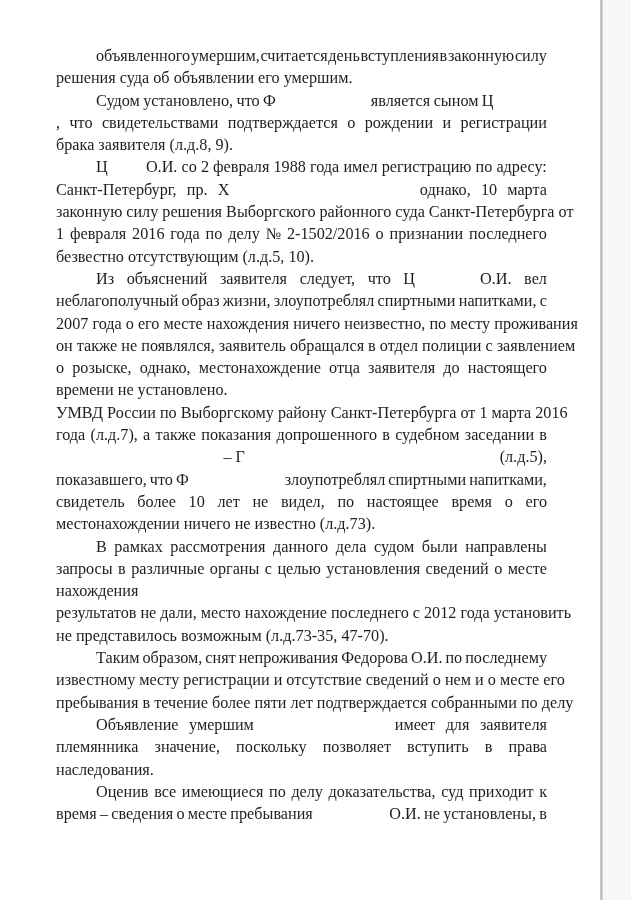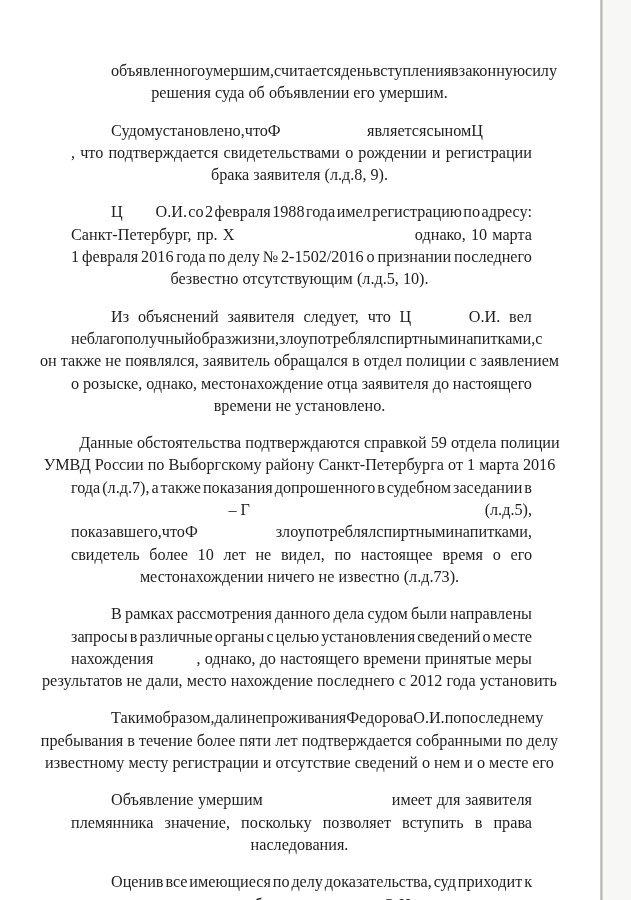--- a/index.html
+++ b/index.html
@@ -15,23 +15,23 @@
     background: linear-gradient(to right, #d0d0d0, #b8b8b8, #e4e4e4);
   }
   .page-beyond {
     position: absolute; top: 0; left: 603px; width: 28px; height: 900px;
     background: #f7f7f5;
   }
   .content {
     position: absolute; left: 56px; top: 45px; width: 491px;
     font-size: 16.2px; line-height: 22.3px;
   }
-  .p { margin: 15px; text-align: justify; text-align-last: left; }
+  .p { margin: 0; text-align: justify; text-align-last: left; }
   .ln { display: flex; justify-content: space-between; white-space: nowrap; }
-  .ln.left { justify-content: center; }
+  .ln.left { justify-content: flex-start; }
   .ln.left span { margin-right: 4px; }
   .ind { padding-left: 40px; }
   .blank { display: inline-block; }
 </style>
 </head>
 <body>
 
 <div class="page-beyond"></div>
 <div class="page-edge"></div>
 
@@ -59,22 +59,22 @@
         <span>Ф</span>
         <span class="blank" style="width: 88px;"></span>
         <span>является</span>
         <span>сыном</span>
         <span>Ц</span>
         <span class="blank" style="width: 50px;"></span>
       </div>
       <div class="ln">
         <span>,</span>
         <span>что</span>
+        <span>свидетельствами</span>
         <span>подтверждается</span>
-        <span>свидетельствами</span>
         <span>о</span>
         <span>рождении</span>
         <span>и</span>
         <span>регистрации</span>
       </div>
       <div class="ln left">
         <span>брака заявителя (л.д.8, 9).</span>
       </div>
     </div>
     <div class="p">
@@ -94,20 +94,23 @@
       </div>
       <div class="ln">
         <span>Санкт-Петербург,</span>
         <span>пр.</span>
         <span>Х</span>
         <span class="blank" style="width: 170px;"></span>
         <span>однако,</span>
         <span>10</span>
         <span>марта</span>
       </div>
+      <div class="ln left">
+        <span>законную силу решения Выборгского районного суда Санкт-Петербурга от</span>
+      </div>
       <div class="ln">
         <span>1</span>
         <span>февраля</span>
         <span>2016</span>
         <span>года</span>
         <span>по</span>
         <span>делу</span>
         <span>№</span>
         <span>2-1502/2016</span>
         <span>о</span>
@@ -133,40 +136,40 @@
       <div class="ln">
         <span>неблагополучный</span>
         <span>образ</span>
         <span>жизни,</span>
         <span>злоупотреблял</span>
         <span>спиртными</span>
         <span>напитками,</span>
         <span>с</span>
       </div>
       <div class="ln left">
+        <span>2007 года о его месте нахождения ничего неизвестно, по месту проживания</span>
+      </div>
+      <div class="ln left">
         <span>он также не появлялся, заявитель обращался в отдел полиции с заявлением</span>
       </div>
       <div class="ln">
         <span>о</span>
         <span>розыске,</span>
         <span>однако,</span>
         <span>местонахождение</span>
         <span>отца</span>
         <span>заявителя</span>
         <span>до</span>
         <span>настоящего</span>
       </div>
       <div class="ln left">
         <span>времени не установлено.</span>
       </div>
     </div>
     <div class="p">
-      <div class="ln ind left">
-        <span>Данные обстоятельства подтверждаются справкой 59 отдела полиции</span>
-      </div>
       <div class="ln left">
         <span>УМВД России по Выборгскому району Санкт-Петербурга от 1 марта 2016</span>
       </div>
       <div class="ln">
         <span>года</span>
         <span>(л.д.7),</span>
         <span>а</span>
         <span>также</span>
         <span>показания</span>
         <span>допрошенного</span>
@@ -226,42 +229,44 @@
         <span>с</span>
         <span>целью</span>
         <span>установления</span>
         <span>сведений</span>
         <span>о</span>
         <span>месте</span>
       </div>
       <div class="ln">
         <span>нахождения</span>
         <span class="blank" style="width: 90px;"></span>
-        <span>, однако, до настоящего времени принятые меры</span>
       </div>
       <div class="ln left">
         <span>результатов не дали, место нахождение последнего с 2012 года установить</span>
+      </div>
+      <div class="ln left">
+        <span>не представилось возможным (л.д.73-35, 47-70).</span>
       </div>
     </div>
     <div class="p">
       <div class="ln ind">
         <span>Таким</span>
         <span>образом,</span>
-        <span>дали</span>
+        <span>снят</span>
         <span>непроживания</span>
         <span>Федорова</span>
         <span>О.И.</span>
         <span>по</span>
         <span>последнему</span>
       </div>
       <div class="ln left">
+        <span>известному месту регистрации и отсутствие сведений о нем и о месте его</span>
+      </div>
+      <div class="ln left">
         <span>пребывания в течение более пяти лет подтверждается собранными по делу</span>
-      </div>
-      <div class="ln left">
-        <span>известному месту регистрации и отсутствие сведений о нем и о месте его</span>
       </div>
     </div>
     <div class="p">
       <div class="ln ind">
         <span>Объявление</span>
         <span>умершим</span>
         <span class="blank" style="width: 120px;"></span>
         <span>имеет</span>
         <span>для</span>
         <span>заявителя</span>

